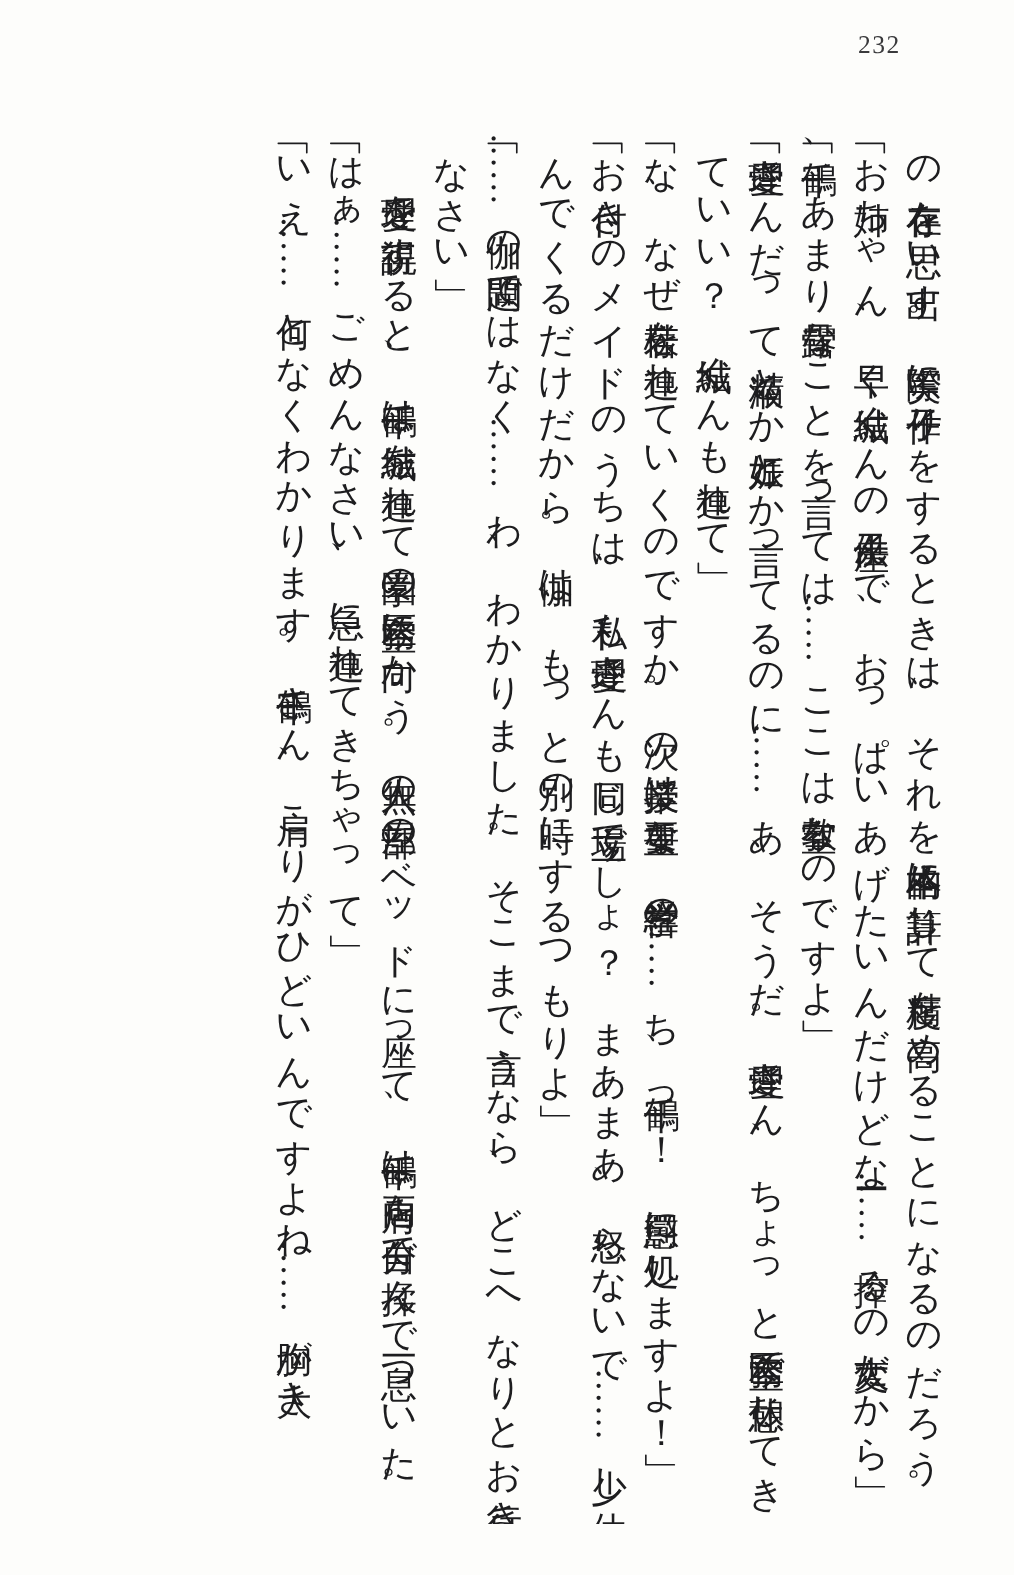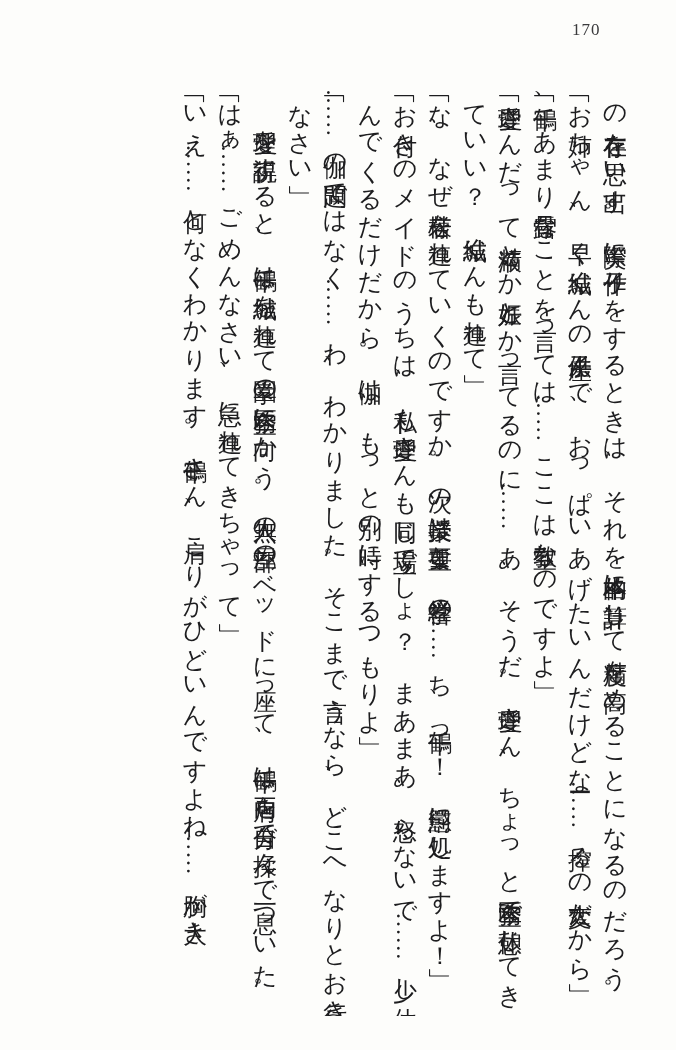--- a/index.html
+++ b/index.html
@@ -51,21 +51,21 @@
   }
   .text-body p.indent {
     text-indent: 1em;
   }
 </style>
 </head>
 <body>
 
 <div class="book-page">
 
-  <span class="page-number">170</span>
+  <span class="page-number">232</span>
 
   <div class="text-body">
     <p>の存在を思い出す。実際に子作りをするときは、それを本格的に計算して精度を高めることになるのだろう。</p>
     <p>「お姉ちゃん、早く結城くんの子供産んで、おっぱいあげたいんだけどなー……搾るの大変だから」</p>
     <p>「千鶴、あまり露骨なことを言っては……ここは教室なのですよ」</p>
     <p>「愛理さんだって精液とか妊娠とか言ってるのに……あ、そうだ。愛理さん、ちょっと医務室で休憩してきていい？　結城くんも連れて」</p>
     <p>「な、なぜ若様を連れていくのですか。次の授業は重要な、経営学の……ち、千鶴っ！　懲罰に処しますよ！」</p>
     <p>「お付きのメイドのうちは、私も愛理さんも同じ立場でしょ？　まあまあ、怒らないで……少し休んでくるだけだから。伽は、もっと別の時にするつもりよ」</p>
     <p>「……伽の問題ではなく……わ、わかりました。そこまで言うなら、どこへなりとお行きなさい」</p>
     <p class="indent">愛理を説得すると、千鶴は結城を連れて学園の医務室に向かう。無人の部屋のベッドに座って、千鶴は両肩を自分で揉んで一息ついた。</p>

